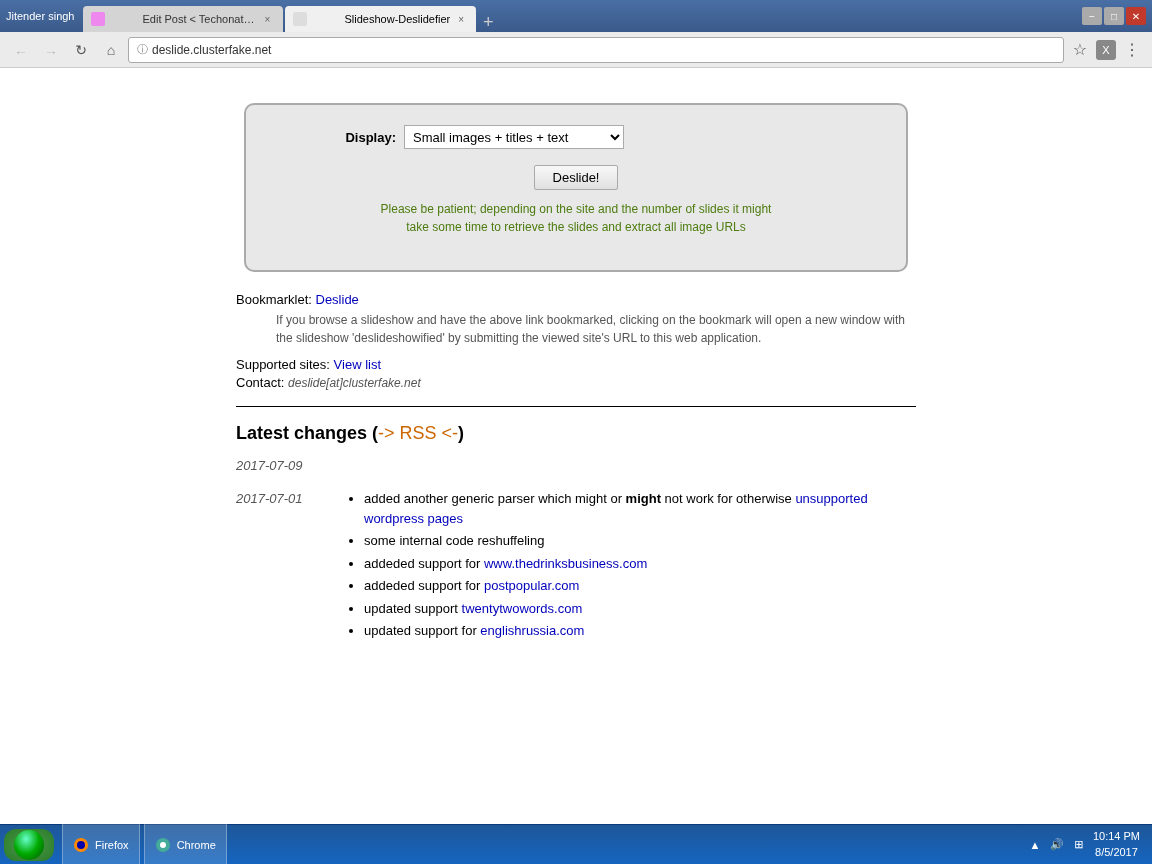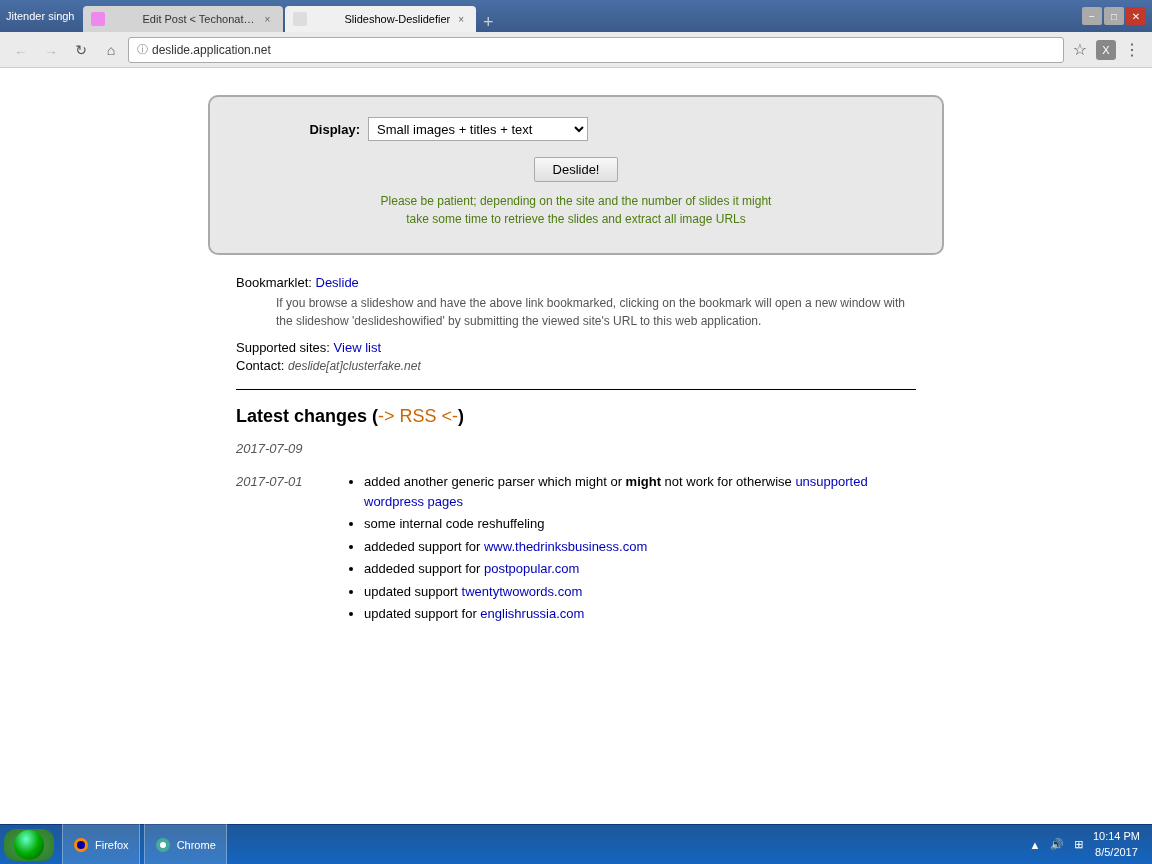--- a/index.html
+++ b/index.html
@@ -122,26 +122,26 @@
     
     .page-content {
       flex: 1;
       background: #fff;
       overflow-y: auto;
       padding: 20px 0;
     }
 
     
     .form-container {
-      width: 736px;
-      margin: 7px auto 20px auto;
+      width: 664px;
+      margin: 15px auto 20px auto;
       background: #e8e8e8;
       border: 2px solid #aaa;
       border-radius: 10px;
-      padding: 20px 30px 25px 30px;
+      padding: 20px 30px 34px 30px;
     }
 
     .form-row {
       display: flex;
       align-items: center;
       margin-bottom: 12px;
     }
     .form-label {
       font-weight: bold;
       font-size: 13px;
@@ -318,21 +318,21 @@
     </div>
   </div>
 
   <div class="nav-bar">
     <div class="nav-btn disabled">←</div>
     <div class="nav-btn disabled">→</div>
     <div class="nav-btn">↻</div>
     <div class="nav-btn">⌂</div>
     <div class="address-bar">
       <span class="lock-icon">ⓘ</span>
-      <span class="address-text">deslide.application.net</span>
+      <span class="address-text">deslide.clusterfake.net</span>
     </div>
     <div class="nav-right">
       <div class="star-btn">☆</div>
       <div class="ext-icon">X</div>
       <div class="menu-btn">⋮</div>
     </div>
   </div>
 
   <div class="page-content">
 

